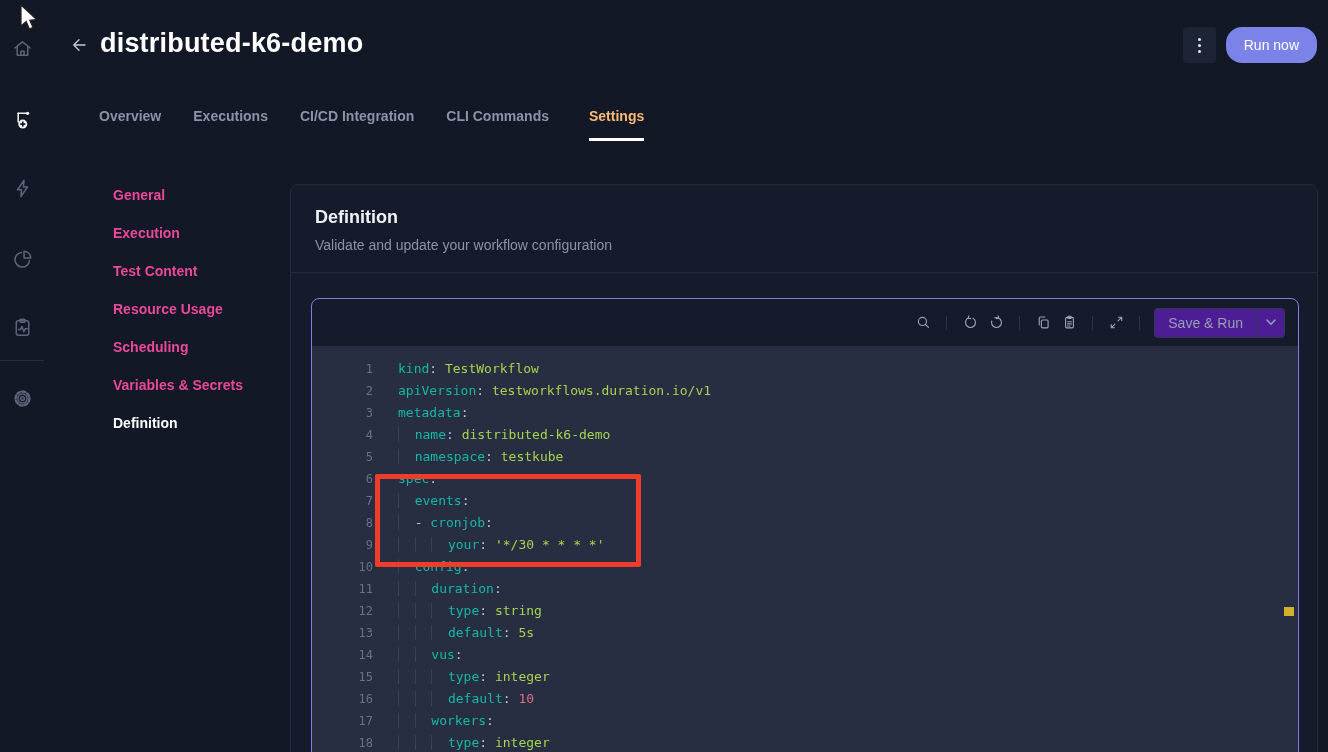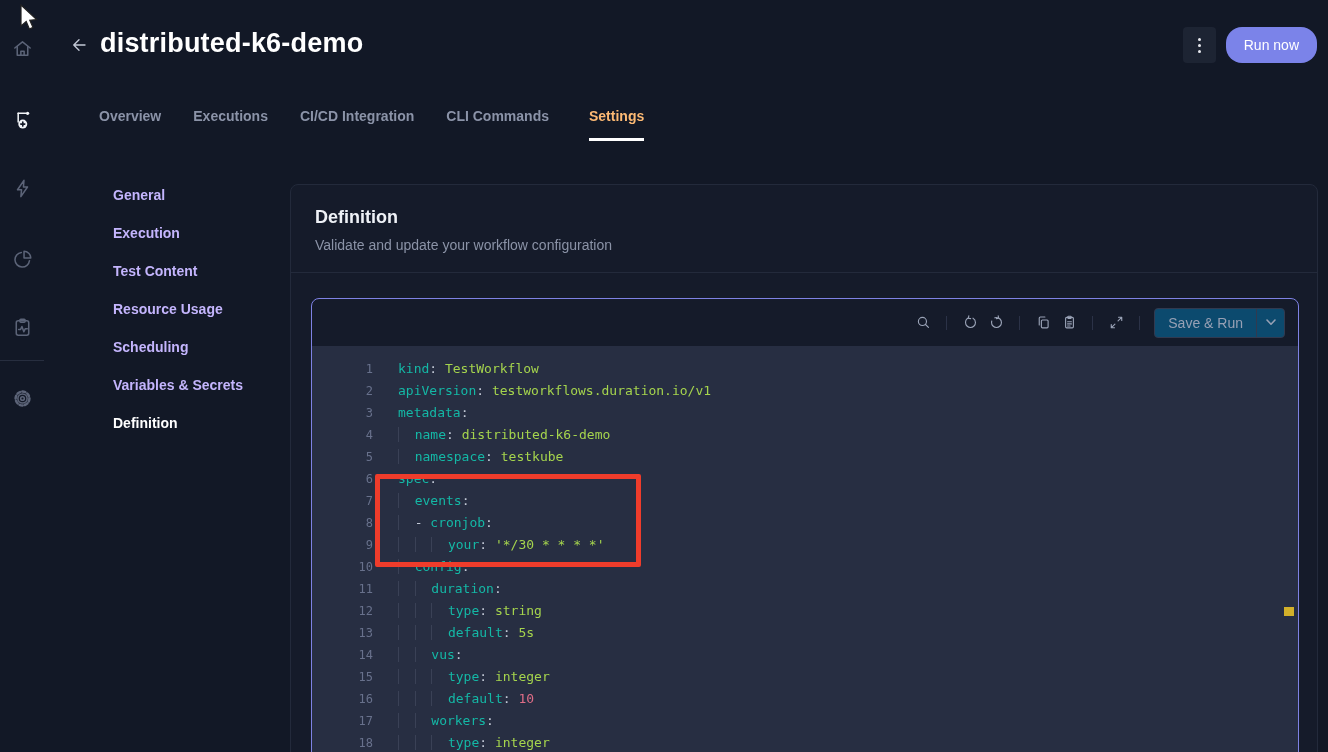--- a/index.html
+++ b/index.html
@@ -24,34 +24,34 @@
   .topbar-actions { position:absolute; right:11px; top:27px; display:flex; gap:10px; }
   .kebab-btn { width:33px; height:36px; border-radius:4px; background:#1d2433; border:none; cursor:pointer; display:flex; flex-direction:column; align-items:center; justify-content:center; gap:3px; }
   .kebab-btn i { width:3px; height:3px; border-radius:50%; background:#e8eaf0; }
   .run-btn { height:36px; padding:0 18px; border-radius:16px; border:none; cursor:pointer; background:#7b83e9; color:#ffffff; font-size:14px; font-family:inherit; }
   
   .tabs { position:absolute; left:99px; top:108px; display:flex; gap:32px; }
   .tab { font-size:14px; font-weight:bold; color:#8b93a8; padding-bottom:14px; cursor:pointer; border-bottom:3px solid transparent; }
   .tab.active { color:#fdba74; border-bottom-color:#ffffff;margin-left:8px; }
   
   .subnav { position:absolute; left:113px; top:176px; width:170px; }
-  .subnav-item { height:38px; display:flex; align-items:center; font-size:14px; font-weight:bold; color:#c4b5fd; cursor:pointer; }
+  .subnav-item { height:38px; display:flex; align-items:center; font-size:14px; font-weight:bold; color:#ec4899; cursor:pointer; }
   .subnav-item.active { color:#ffffff; }
   
   .panel { position:absolute; left:290px; top:184px; width:1028px; height:640px; background:#151b2a; border:1px solid #232a3b; border-radius:8px; }
   .panel-header { height:88px; padding:22px 24px 0; border-bottom:1px solid #232a3b; }
   .panel-title { font-size:18px; font-weight:600; color:#eef1f6; }
   .panel-subtitle { margin-top:9px; font-size:14px; color:#8b93a7; }
   
   .editor { position:absolute; left:20px; right:18px; top:113px; height:482px; border:1px solid #7e82e4; border-radius:8px; overflow:hidden; background:#151b2a; }
   .ed-toolbar { height:47px; display:flex; align-items:center; justify-content:flex-end; padding-right:13px; }
   .tool-btn { width:26px; height:26px; background:none; border:none; cursor:pointer; display:flex; align-items:center; justify-content:center; }
   .tool-btn svg { width:17px; height:17px; stroke:#99a2b6; fill:none; stroke-width:1.6; stroke-linecap:round; stroke-linejoin:round; }
   .tool-sep { width:1px; height:14px; background:#2b3247; margin:0 10px; }
-  .save-run { display:flex; align-items:stretch; height:30px; margin-left:4px; background:#0c4a6e; border:1px solid #313a50; border-radius:4px; overflow:hidden; }
+  .save-run { display:flex; align-items:stretch; height:30px; margin-left:4px; background:#4c1d95; border:1px solid #313a50; border-radius:4px; overflow:hidden; }
   .save-run-label { display:flex; align-items:center; padding:0 13px; font-size:14px; color:#97a0b4; cursor:pointer; }
   .save-run-caret { display:flex; align-items:center; justify-content:center; width:28px; border-left:1px solid #313a50; cursor:pointer; }
   .save-run-caret svg { width:10px; height:7px; stroke:#97a0b4; fill:none; stroke-width:1.6; stroke-linecap:round; stroke-linejoin:round; }
   .ed-code { position:absolute; left:0; right:0; top:47px; bottom:0; background:#272e42; padding-top:12px; font-family:"DejaVu Sans Mono", monospace; font-size:13px; line-height:22px; cursor:text; }
   .cl { display:flex; height:22px; }
   .ln { flex:none; width:61px; text-align:right; color:#68718c; font-size:12px; user-select:none; }
   .ct { margin-left:25px; white-space:pre; }
   .ig { border-left:1px solid #3a4156; }
   .tk-key { color:#14b8a6; }
   .tk-pun { color:#c2c9d6; }

